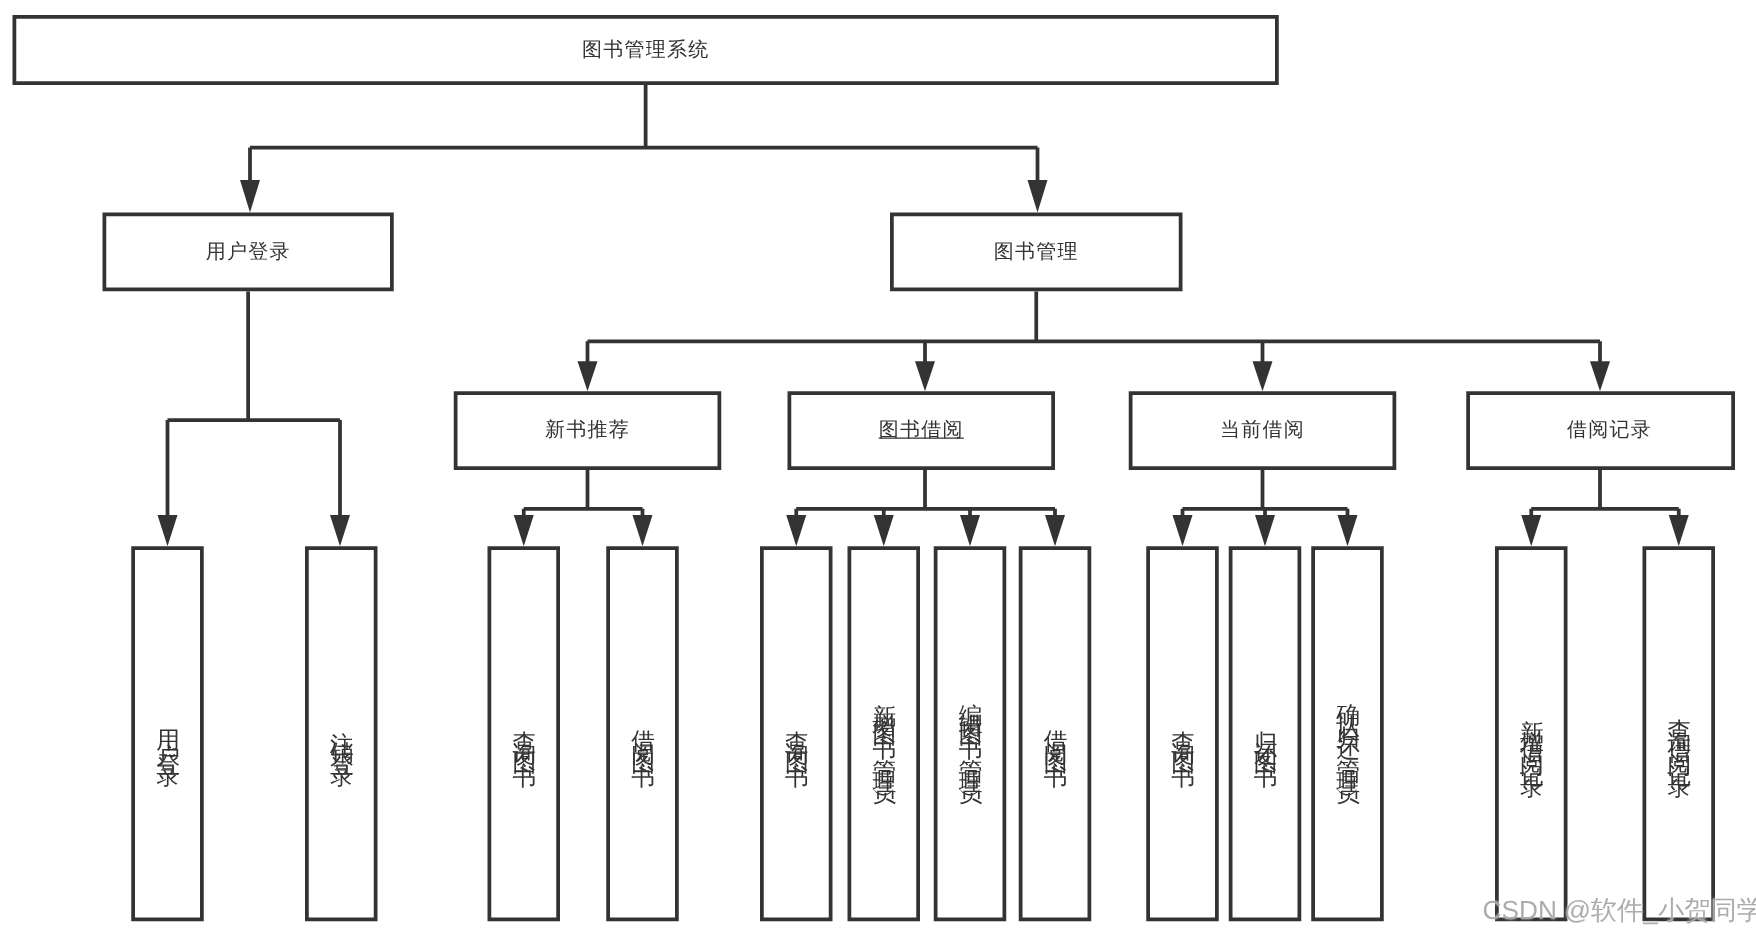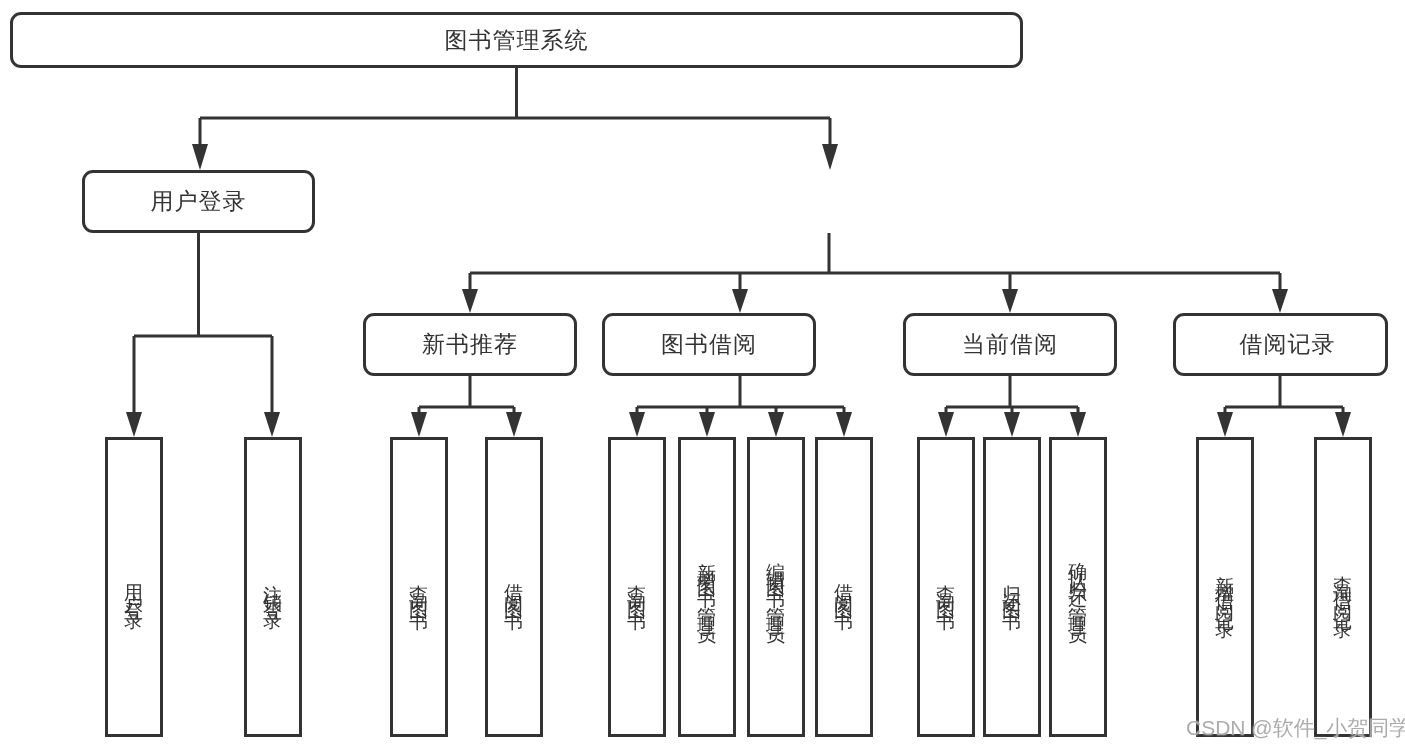--- a/index.html
+++ b/index.html
@@ -12,35 +12,35 @@
   }
   #wires{position:absolute;left:0;top:0;width:1405px;height:747px;}
   .node{
     position:absolute;
     box-sizing:border-box;
     border:3px solid #333333;
     background:#ffffff;
     display:flex;align-items:center;justify-content:center;
     color:#333333;
   }
-  .h-node{font-size:23px;letter-spacing:1px;border-radius:11px;}
+  .h-node{font-size:16px;letter-spacing:1px;}
   .v-node span{
     writing-mode:vertical-rl;
     text-orientation:mixed;
     font-size:19px;
     letter-spacing:9px;
     color:#333333;
     line-height:1;
   }
   
   .root{left:10px;top:12px;width:1013px;height:56px;}
   .n-user-login{left:82px;top:170px;width:233px;height:63px;}
   .n-book-mgmt{left:712px;top:170px;width:234px;height:63px;}
   .n-new-books{left:363px;top:313px;width:214px;height:63px;font-family:Liberation Serif, serif;}
-  .n-book-borrow{left:602px;top:313px;width:214px;height:63px;}
+  .n-book-borrow{left:630px;top:313px;width:214px;height:63px;text-decoration:underline;}
   .n-current-borrow{left:903px;top:313px;width:214px;height:63px;justify-content:center;}
   .n-borrow-records{left:1173px;top:313px;width:215px;height:63px;padding-left:14px;}
   
   .leaf{top:437px;width:58px;height:300px;}
   .lf1{left:105px;} .lf2{left:244px;}
   .lf3{left:390px;} .lf4{left:485px;}
   .lf5{left:608px;} .lf6{left:678px;} .lf7{left:747px;} .lf8{left:815px;}
   .lf9{left:917px;} .lf10{left:983px;} .lf11{left:1049px;}
   .lf12{left:1196px;} .lf13{left:1314px;}
   .watermark{
@@ -116,20 +116,23 @@
     </g>
   </svg>
 
   <div class="node h-node root">
     <span>图书管理系统</span>
   </div>
 
   <div class="node h-node n-user-login">
     <span>用户登录</span>
   </div>
+  <div class="node h-node n-book-mgmt">
+    <span>图书管理</span>
+  </div>
 
   <div class="node h-node n-new-books">
     <span>新书推荐</span>
   </div>
   <div class="node h-node n-book-borrow">
     <span>图书借阅</span>
   </div>
   <div class="node h-node n-current-borrow">
     <span>当前借阅</span>
   </div>

